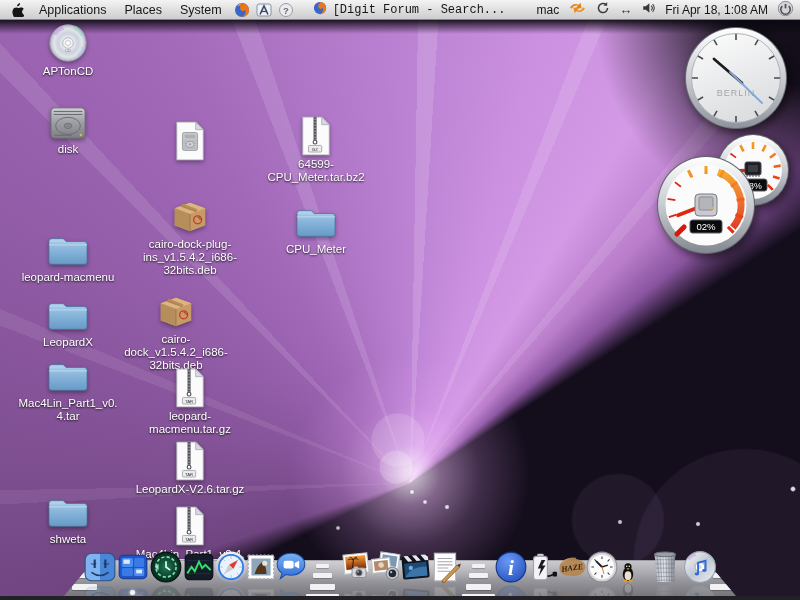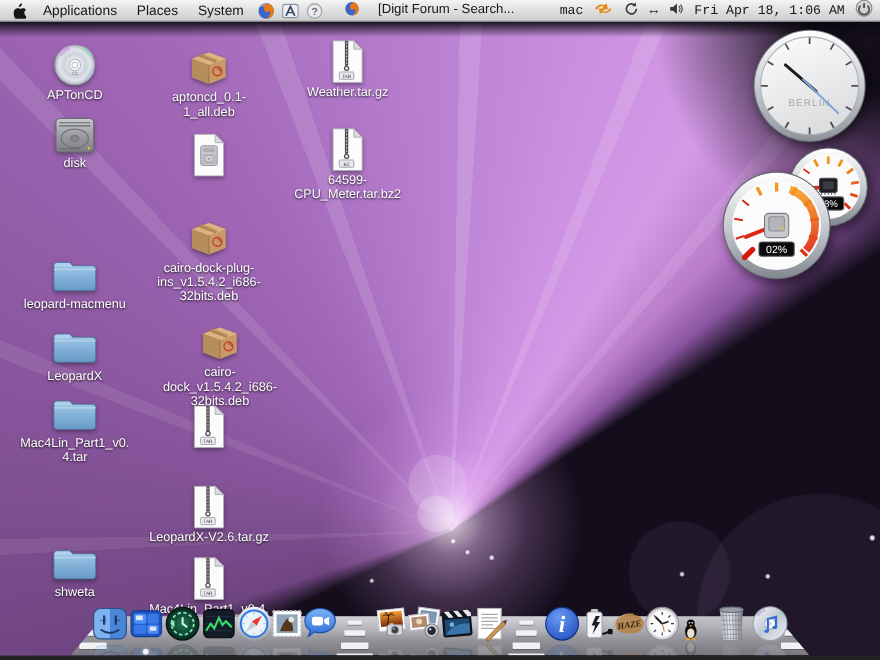--- a/index.html
+++ b/index.html
@@ -9,22 +9,22 @@
   
   #menubar{position:absolute;top:0;left:0;right:0;height:20px;z-index:60;
     background:linear-gradient(180deg,#f4f4f4 0%,#e2e2e2 45%,#cdcdcf 100%);
     border-bottom:1px solid #85858a;display:flex;align-items:center;
     justify-content:space-between;padding:0 6px;box-sizing:border-box;
     font-size:12.5px;color:#161616;}
   .mb-left,.mb-right{display:flex;align-items:center;height:100%;}
   .apple{display:flex;align-items:center;margin:0 6px 0 4px;}
   .mb-item{padding:0 9px;height:100%;display:flex;align-items:center;cursor:default;}
   .mb-launcher{margin:0 3px;display:flex;align-items:center;}
-  .mb-window{display:flex;align-items:flex-start;gap:17px;margin-left:16px;font-size:12px;}
-  .mb-right{gap:9px;font-size:12px;font-family:Liberation Mono, monospace;}
+  .mb-window{display:flex;align-items:center;gap:6px;margin-left:16px;font-size:12px;font-family:Liberation Mono, monospace;}
+  .mb-right{gap:9px;font-size:12px;}
   .mb-right .glyph{font-size:13px;color:#333;}
 
   
   #desktop{position:absolute;top:20px;left:0;width:800px;height:580px;
     background-color:#140e1c;
     background-image:
       linear-gradient(180deg, rgba(10,8,16,.9) 0px, rgba(10,8,16,0) 14px),
       radial-gradient(circle at 805px -5px, rgba(5,4,10,.92) 0px 70px, rgba(5,4,10,0) 210px),
       radial-gradient(circle at 412px 472px, rgba(255,255,255,.85) 0 1.2px, rgba(255,255,255,0) 2.4px),
       radial-gradient(circle at 425px 482px, rgba(255,255,255,.8) 0 1.2px, rgba(255,255,255,0) 2.4px),
@@ -139,34 +139,34 @@
           <path d="M12.8 1.2v4.2H8.6z" fill="#3c3c40"></path>
         </svg>
     </span>
     <span class="glyph">↔</span>
     <span>
       <svg width="15" height="14" viewBox="0 0 16 16">
           <path d="M2 6h3l4-3.4v10.8L5 10H2z" fill="#38383c"></path>
           <path d="M11 5.2a4 4 0 0 1 0 5.6M12.7 3.6a6.2 6.2 0 0 1 0 8.8" stroke="#38383c" stroke-width="1.2" fill="none"></path>
         </svg>
     </span>
-    <span>Fri Apr 18, 1:06 AM</span>
+    <span>Fri Apr 18, 1:08 AM</span>
     <span>
       <svg width="17" height="17" viewBox="0 0 18 18">
           <circle cx="9" cy="9" r="7.6" fill="#d2d4d8" stroke="#85868b"></circle>
           <path d="M9 4.2v4.6" stroke="#4e4e54" stroke-width="1.8"></path>
           <path d="M5.6 6.4a5 5 0 1 0 6.8 0" stroke="#4e4e54" stroke-width="1.7" fill="none"></path>
         </svg>
     </span>
   </div>
 </div>
 
 <div id="desktop">
 
-  <div class="ditem" style="left:16px;top:16px;width:104px">
+  <div class="ditem" style="left:16px;top:0;width:104px">
       <div class="di-icon">
         <svg width="42" height="42" viewBox="0 0 44 44">
           <defs>
             <radialGradient id="cdg">
               <stop offset="0.3" stop-color="#ececf0"></stop>
               <stop offset="0.55" stop-color="#ccd1db"></stop>
               <stop offset="0.78" stop-color="#e2e5ea"></stop>
               <stop offset="1" stop-color="#b4b8c2"></stop>
             </radialGradient>
           </defs>
@@ -263,90 +263,76 @@
             </linearGradient>
           </defs>
           <path d="M4 10q0-3 3-3h12l3 3h19q3 0 3 3v18q0 3-3 3H7q-3 0-3-3z" fill="url(#fld)" stroke="#49769f" stroke-width="0.8"></path>
           <path d="M4 13.5h40" stroke="#bcdaee" stroke-width="1.2" opacity="0.8"></path>
           <path d="M4 11q0-3 3-3h12l3 3z" fill="#ffffff" opacity="0.15"></path>
         </svg>
       </div>
       <div class="di-label">shweta</div>
     </div>
 
-  <div class="ditem" style="left:134px;top:18px;width:112px">
+  <div class="ditem" style="left:134px;top:98px;width:112px">
+      <div class="di-icon">
+        <svg width="34" height="42" viewBox="0 0 36 44">
+          <path d="M4 2h20l8 8v32H4z" fill="#fbfbfc" stroke="#aeaeb6" stroke-width="0.9"></path>
+          <path d="M24 2l8 8h-8z" fill="#d9d9df" stroke="#aeaeb6" stroke-width="0.9"></path>
+          <rect x="10" y="13" width="16" height="19" rx="2" fill="#c6c6cb" stroke="#8f8f97" stroke-width="0.8"></rect>
+          <rect x="12.5" y="15.5" width="11" height="3.5" rx="0.8" fill="#aeaeb5"></rect>
+          <path stroke="#a5a5ac" stroke-width="0.7" d="M11 22h14M11 24.5h14M11 27h14M11 29.5h14"></path>
+          <ellipse cx="18" cy="25.5" rx="4.2" ry="3.2" fill="#d4d4d9" stroke="#8f8f97" stroke-width="0.7"></ellipse>
+          <ellipse cx="18" cy="25.5" rx="1.3" ry="1" fill="#9a9aa2"></ellipse>
+        </svg>
+      </div>
+    </div>
+  <div class="ditem" style="left:134px;top:173px;width:112px">
       <div class="di-icon">
         <svg width="42" height="42" viewBox="0 0 44 44">
           <path d="M6 14L22 8l16 6v18l-16 6-16-6z" fill="#c89a66"></path>
           <path d="M6 14l16 6 16-6-16-6z" fill="#ddb381"></path>
           <path d="M6 14l16 6v18l-16-6z" fill="#b68e5c"></path>
           <path d="M22 20v18" stroke="#8a6038" stroke-width="0.6"></path>
           <path d="M13 10.6l16 6" stroke="#b08550" stroke-width="3.4"></path>
           <path d="M31 16.6l-16-6" stroke="#c59a64" stroke-width="1" opacity="0.6"></path>
           <circle cx="30" cy="26" r="4.2" fill="none" stroke="#c0392b" stroke-width="1.3"></circle>
           <path d="M30 23.4a2.8 2.8 0 0 1 2.8 2.8" stroke="#c0392b" stroke-width="1.1" fill="none"></path>
         </svg>
       </div>
-      <div class="di-label">aptoncd_0.1-1_all.deb</div>
-    </div>
-  <div class="ditem" style="left:134px;top:98px;width:112px">
-      <div class="di-icon">
-        <svg width="34" height="42" viewBox="0 0 36 44">
-          <path d="M4 2h20l8 8v32H4z" fill="#fbfbfc" stroke="#aeaeb6" stroke-width="0.9"></path>
-          <path d="M24 2l8 8h-8z" fill="#d9d9df" stroke="#aeaeb6" stroke-width="0.9"></path>
-          <rect x="10" y="13" width="16" height="19" rx="2" fill="#c6c6cb" stroke="#8f8f97" stroke-width="0.8"></rect>
-          <rect x="12.5" y="15.5" width="11" height="3.5" rx="0.8" fill="#aeaeb5"></rect>
-          <path stroke="#a5a5ac" stroke-width="0.7" d="M11 22h14M11 24.5h14M11 27h14M11 29.5h14"></path>
-          <ellipse cx="18" cy="25.5" rx="4.2" ry="3.2" fill="#d4d4d9" stroke="#8f8f97" stroke-width="0.7"></ellipse>
-          <ellipse cx="18" cy="25.5" rx="1.3" ry="1" fill="#9a9aa2"></ellipse>
-        </svg>
-      </div>
-    </div>
-  <div class="ditem" style="left:134px;top:173px;width:112px">
+      <div class="di-label">cairo-dock-plug-ins_v1.5.4.2_i686-32bits.deb</div>
+    </div>
+  <div class="ditem" style="left:120px;top:268px;width:112px">
       <div class="di-icon">
         <svg width="42" height="42" viewBox="0 0 44 44">
           <path d="M6 14L22 8l16 6v18l-16 6-16-6z" fill="#c89a66"></path>
           <path d="M6 14l16 6 16-6-16-6z" fill="#ddb381"></path>
           <path d="M6 14l16 6v18l-16-6z" fill="#b68e5c"></path>
           <path d="M22 20v18" stroke="#8a6038" stroke-width="0.6"></path>
           <path d="M13 10.6l16 6" stroke="#b08550" stroke-width="3.4"></path>
           <path d="M31 16.6l-16-6" stroke="#c59a64" stroke-width="1" opacity="0.6"></path>
           <circle cx="30" cy="26" r="4.2" fill="none" stroke="#c0392b" stroke-width="1.3"></circle>
           <path d="M30 23.4a2.8 2.8 0 0 1 2.8 2.8" stroke="#c0392b" stroke-width="1.1" fill="none"></path>
         </svg>
       </div>
-      <div class="di-label">cairo-dock-plug-ins_v1.5.4.2_i686-32bits.deb</div>
-    </div>
-  <div class="ditem" style="left:144px;top:268px;width:112px">
-      <div class="di-icon">
-        <svg width="42" height="42" viewBox="0 0 44 44">
-          <path d="M6 14L22 8l16 6v18l-16 6-16-6z" fill="#c89a66"></path>
-          <path d="M6 14l16 6 16-6-16-6z" fill="#ddb381"></path>
-          <path d="M6 14l16 6v18l-16-6z" fill="#b68e5c"></path>
-          <path d="M22 20v18" stroke="#8a6038" stroke-width="0.6"></path>
-          <path d="M13 10.6l16 6" stroke="#b08550" stroke-width="3.4"></path>
-          <path d="M31 16.6l-16-6" stroke="#c59a64" stroke-width="1" opacity="0.6"></path>
-          <circle cx="30" cy="26" r="4.2" fill="none" stroke="#c0392b" stroke-width="1.3"></circle>
-          <path d="M30 23.4a2.8 2.8 0 0 1 2.8 2.8" stroke="#c0392b" stroke-width="1.1" fill="none"></path>
-        </svg>
-      </div>
       <div class="di-label">cairo-dock_v1.5.4.2_i686-32bits.deb</div>
     </div>
   <div class="ditem" style="left:134px;top:345px;width:112px">
       <div class="di-icon">
         <svg width="34" height="42" viewBox="0 0 36 44">
           <path d="M4 2h20l8 8v32H4z" fill="#fbfbfc" stroke="#aeaeb6" stroke-width="0.9"></path>
           <path d="M24 2l8 8h-8z" fill="#d9d9df" stroke="#aeaeb6" stroke-width="0.9"></path>
           <path d="M17 2v24" stroke="#4e4e54" stroke-width="3.2"></path>
           <path d="M17 3.5v21" stroke="#d8d8dc" stroke-width="0.9" stroke-dasharray="1.6 1.6"></path>
           <circle cx="17" cy="28.5" r="2" fill="none" stroke="#4e4e54" stroke-width="1.2"></circle>
           <rect x="10" y="32" width="14" height="7" rx="1" fill="#ebebee" stroke="#96969e" stroke-width="0.8"></rect>
           <text class="badge-text" x="17" y="37.4" text-anchor="middle" font-size="4.6" fill="#3a3a42" font-family="Liberation Sans, sans-serif">TAR</text>
         </svg>
       </div>
+      <div class="di-label">leopard-macmenu.tar.gz</div>
     </div>
   <div class="ditem" style="left:134px;top:418px;width:112px">
       <div class="di-icon">
         <svg width="34" height="42" viewBox="0 0 36 44">
           <path d="M4 2h20l8 8v32H4z" fill="#fbfbfc" stroke="#aeaeb6" stroke-width="0.9"></path>
           <path d="M24 2l8 8h-8z" fill="#d9d9df" stroke="#aeaeb6" stroke-width="0.9"></path>
           <path d="M17 2v24" stroke="#4e4e54" stroke-width="3.2"></path>
           <path d="M17 3.5v21" stroke="#d8d8dc" stroke-width="0.9" stroke-dasharray="1.6 1.6"></path>
           <circle cx="17" cy="28.5" r="2" fill="none" stroke="#4e4e54" stroke-width="1.2"></circle>
           <rect x="10" y="32" width="14" height="7" rx="1" fill="#ebebee" stroke="#96969e" stroke-width="0.8"></rect>
@@ -363,47 +349,50 @@
           <path d="M17 2v24" stroke="#4e4e54" stroke-width="3.2"></path>
           <path d="M17 3.5v21" stroke="#d8d8dc" stroke-width="0.9" stroke-dasharray="1.6 1.6"></path>
           <circle cx="17" cy="28.5" r="2" fill="none" stroke="#4e4e54" stroke-width="1.2"></circle>
           <rect x="10" y="32" width="14" height="7" rx="1" fill="#ebebee" stroke="#96969e" stroke-width="0.8"></rect>
           <text class="badge-text" x="17" y="37.4" text-anchor="middle" font-size="4.6" fill="#3a3a42" font-family="Liberation Sans, sans-serif">TAR</text>
         </svg>
       </div>
       <div class="di-label">Mac4Lin_Part1_v0.4.</div>
     </div>
 
-  <div class="ditem" style="left:260px;top:13px;width:112px">
-      <div class="di-icon">
-        <svg width="34" height="42" viewBox="0 0 36 44">
-          <path d="M4 2h20l8 8v32H4z" fill="#fbfbfc" stroke="#aeaeb6" stroke-width="0.9"></path>
-          <path d="M24 2l8 8h-8z" fill="#d9d9df" stroke="#aeaeb6" stroke-width="0.9"></path>
-          <path d="M17 2v24" stroke="#4e4e54" stroke-width="3.2"></path>
-          <path d="M17 3.5v21" stroke="#d8d8dc" stroke-width="0.9" stroke-dasharray="1.6 1.6"></path>
-          <circle cx="17" cy="28.5" r="2" fill="none" stroke="#4e4e54" stroke-width="1.2"></circle>
-          <rect x="10" y="32" width="14" height="7" rx="1" fill="#ebebee" stroke="#96969e" stroke-width="0.8"></rect>
-          <text class="badge-text" x="17" y="37.4" text-anchor="middle" font-size="4.6" fill="#3a3a42" font-family="Liberation Sans, sans-serif">TAR</text>
-        </svg>
-      </div>
-      <div class="di-label">Weather.tar.gz</div>
-    </div>
   <div class="ditem" style="left:260px;top:93px;width:112px">
       <div class="di-icon">
         <svg width="34" height="42" viewBox="0 0 36 44">
           <path d="M4 2h20l8 8v32H4z" fill="#fbfbfc" stroke="#aeaeb6" stroke-width="0.9"></path>
           <path d="M24 2l8 8h-8z" fill="#d9d9df" stroke="#aeaeb6" stroke-width="0.9"></path>
           <path d="M17 2v24" stroke="#4e4e54" stroke-width="3.2"></path>
           <path d="M17 3.5v21" stroke="#d8d8dc" stroke-width="0.9" stroke-dasharray="1.6 1.6"></path>
           <circle cx="17" cy="28.5" r="2" fill="none" stroke="#4e4e54" stroke-width="1.2"></circle>
           <rect x="10" y="32" width="14" height="7" rx="1" fill="#ebebee" stroke="#96969e" stroke-width="0.8"></rect>
           <text class="badge-text" x="17" y="37.4" text-anchor="middle" font-size="4.6" fill="#3a3a42" font-family="Liberation Sans, sans-serif">BZ</text>
         </svg>
       </div>
       <div class="di-label">64599-CPU_Meter.tar.bz2</div>
+    </div>
+  <div class="ditem" style="left:260px;top:178px;width:112px">
+      <div class="di-icon">
+        <svg width="46" height="38" viewBox="0 0 48 40">
+          <defs>
+            <linearGradient id="fld" x1="0" y1="0" x2="0" y2="1">
+              <stop offset="0" stop-color="#a9cde9"></stop>
+              <stop offset="0.5" stop-color="#84b2d8"></stop>
+              <stop offset="1" stop-color="#679ac6"></stop>
+            </linearGradient>
+          </defs>
+          <path d="M4 10q0-3 3-3h12l3 3h19q3 0 3 3v18q0 3-3 3H7q-3 0-3-3z" fill="url(#fld)" stroke="#49769f" stroke-width="0.8"></path>
+          <path d="M4 13.5h40" stroke="#bcdaee" stroke-width="1.2" opacity="0.8"></path>
+          <path d="M4 11q0-3 3-3h12l3 3z" fill="#ffffff" opacity="0.15"></path>
+        </svg>
+      </div>
+      <div class="di-label">CPU_Meter</div>
     </div>
 
   <div id="clock-widget">
     <svg width="104" height="104" viewBox="0 0 104 104">
       <defs>
         <linearGradient id="clkrim" x1="0" y1="0" x2="0" y2="1">
           <stop offset="0" stop-color="#ffffff"></stop>
             <stop offset="0.5" stop-color="#c9ccd1"></stop>
             <stop offset="1" stop-color="#8f949c"></stop>
         </linearGradient>

